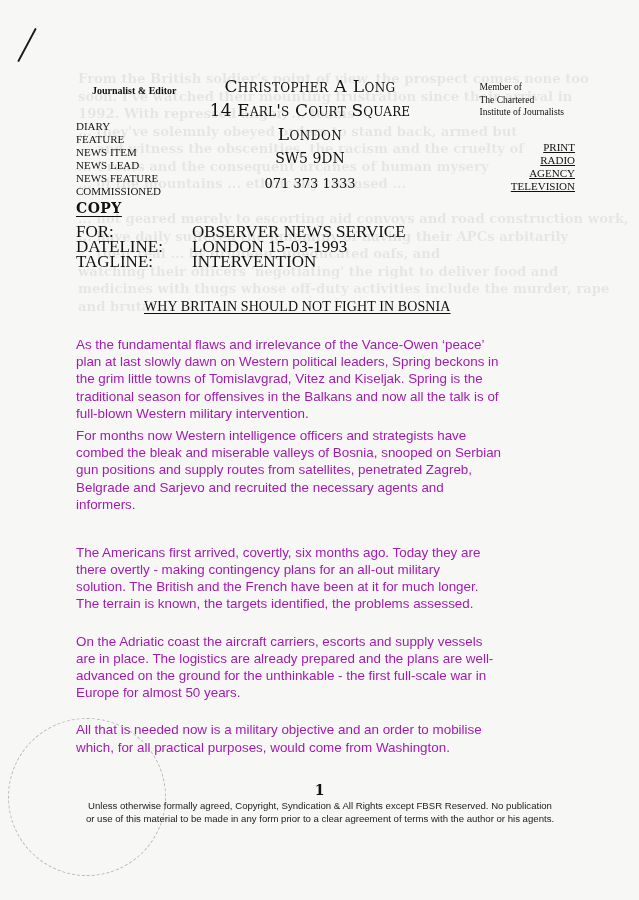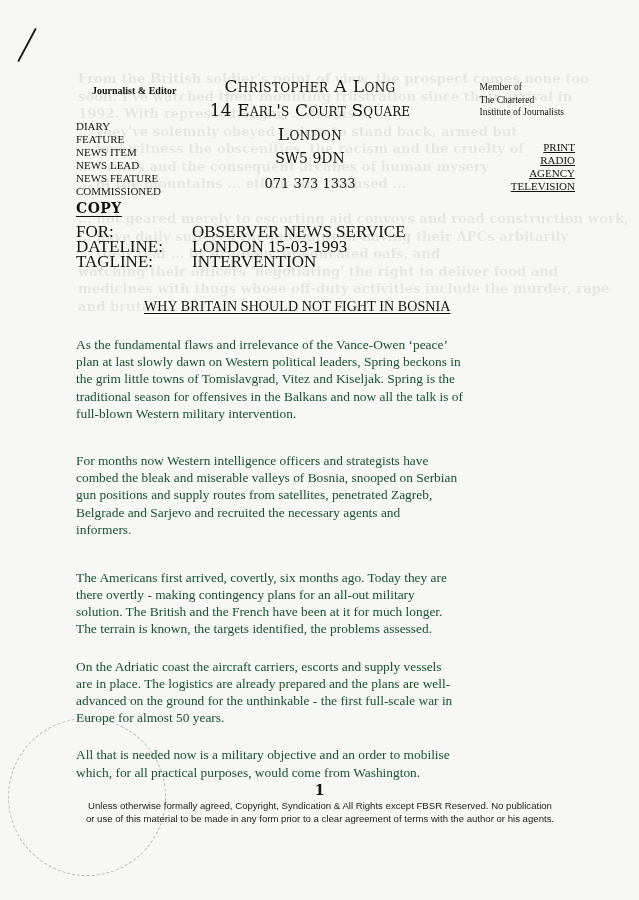--- a/index.html
+++ b/index.html
@@ -74,27 +74,27 @@
     .meta-key { width: 116px; }
 
     .headline {
       position: absolute; left: 144px; top: 299px;
       font-family: "Liberation Serif", serif; font-size: 14px;
       text-decoration: underline; text-underline-offset: 2px; letter-spacing: 0.1px;
     }
 
     .body-text {
       position: absolute; left: 76px; top: 336px; width: 520px;
-      font-family: Liberation Serif, serif; font-size: 13.4px; line-height: 17.2px;
-      color: #14532d;
+      font-family: Liberation Sans, sans-serif; font-size: 13.4px; line-height: 17.2px;
+      color: #a21caf;
     }
     .para { margin: 0; white-space: nowrap; }
     .para div { height: 17.2px; }
     .p1 { }
-    .p2 { margin-top: 30px; }
+    .p2 { margin-top: 5px; }
     .p3 { margin-top: 31px; }
     .p4 { margin-top: 20px; }
     .p5 { margin-top: 20px; }
 
     .page-number {
       position: absolute; left: 0; width: 639px; top: 782px; text-align: center;
       font-family: "DejaVu Serif", serif; font-weight: bold; font-size: 14px;
     }
     .footer {
       position: absolute; left: 80px; top: 800px; width: 480px; text-align: center;

